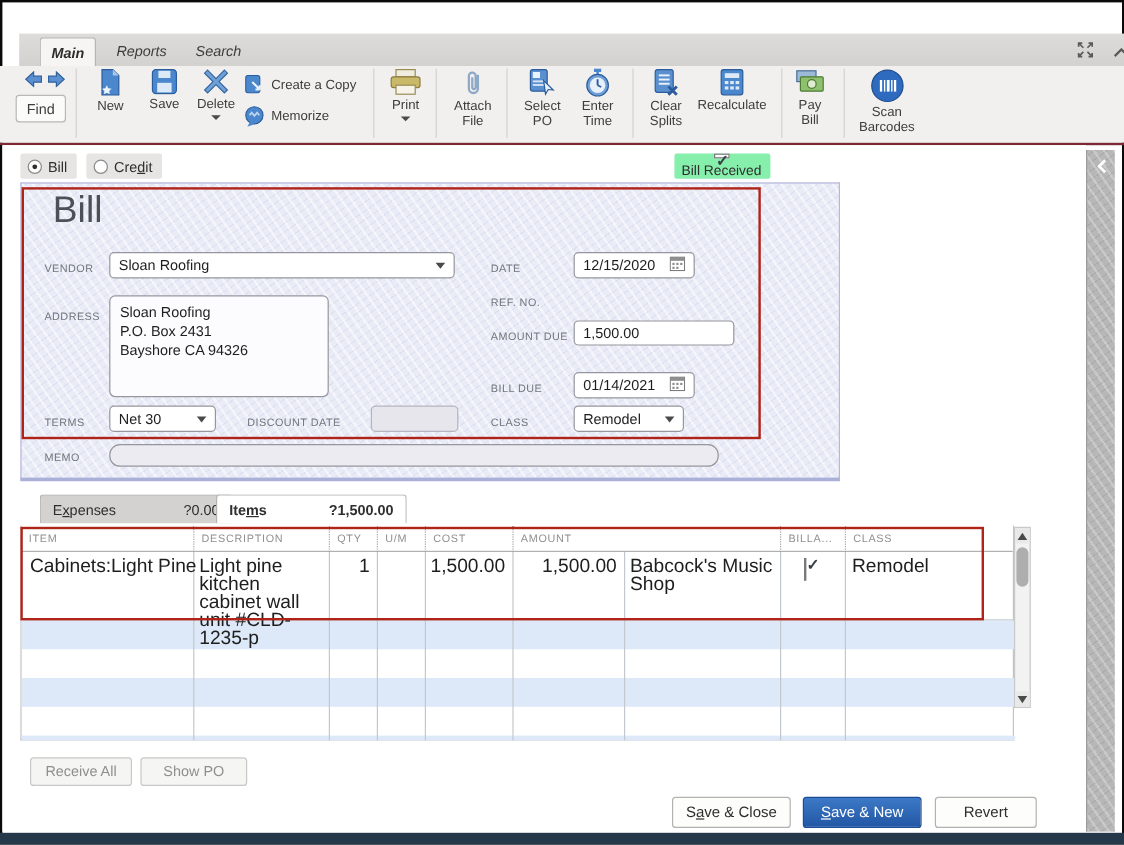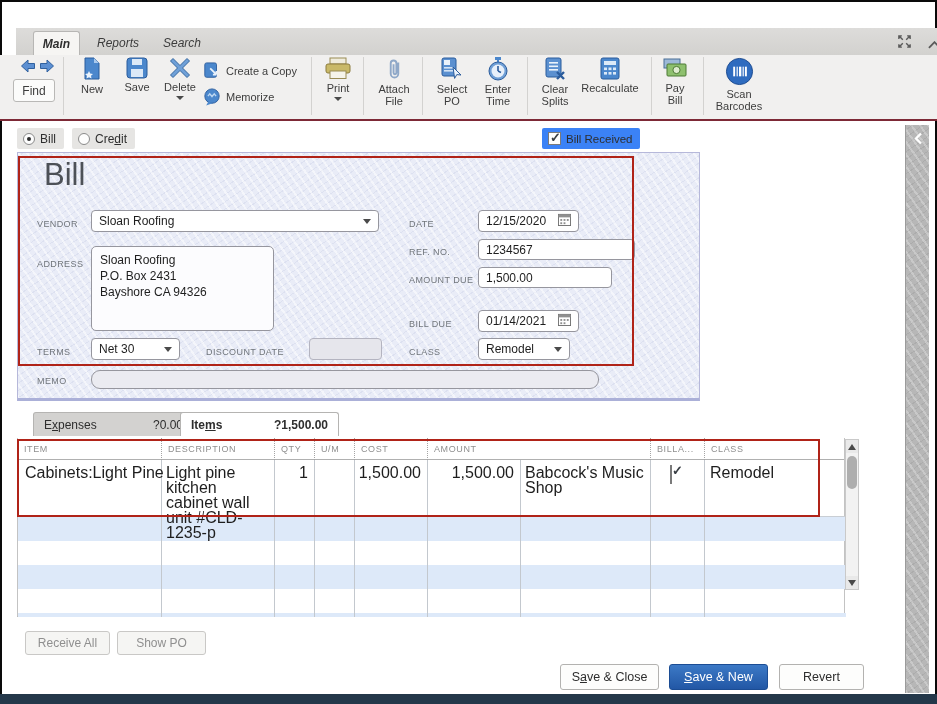--- a/index.html
+++ b/index.html
@@ -298,21 +298,21 @@
   <div class="content">
 
     <div class="optgroup" style="left:15px;top:7px;">
       <span class="radio sel"></span>
       <span>Bill</span>
     </div>
     <div class="optgroup" style="left:70px;top:7px;">
       <span class="radio"></span>
       <span>Cre<u>d</u>it</span>
     </div>
-    <div class="optgroup" style="left:540px;top:7px;background:#3b82f6;">
+    <div class="optgroup" style="left:560px;top:7px;background:#86efac;flex-direction:column;">
       <span class="chk on"></span>
       <span style="font-size:11.5px;">Bill Received</span>
     </div>
 
     <div class="bill-panel">
       <div class="bill-title">Bill</div>
 
       <div class="flabel" style="left:19px;top:66px;">VENDOR</div>
       <div class="field" style="left:73px;top:57px;width:288px;">
         <span>Sloan Roofing</span>
@@ -330,23 +330,20 @@
                 <rect x="2.5" y="6.5" width="2" height="2"></rect>
                 <rect x="6" y="6.5" width="2" height="2"></rect>
                 <rect x="9.5" y="6.5" width="2" height="2"></rect>
                 <rect x="2.5" y="10" width="2" height="2"></rect>
                 <rect x="6" y="10" width="2" height="2"></rect>
               </g>
             </svg></span>
       </div>
 
       <div class="flabel" style="left:391px;top:94px;">REF. NO.</div>
-      <div class="field" style="left:460px;top:86px;width:157px;height:21px;">
-        <span>1234567</span>
-      </div>
 
       <div class="flabel" style="left:19px;top:106px;">ADDRESS</div>
       <div class="addr">Sloan Roofing
 P.O. Box 2431
 Bayshore CA 94326</div>
 
       <div class="flabel" style="left:391px;top:122px;">AMOUNT DUE</div>
       <div class="field" style="left:460px;top:114px;width:134px;height:21px;">
         <span>1,500.00</span>
       </div>

